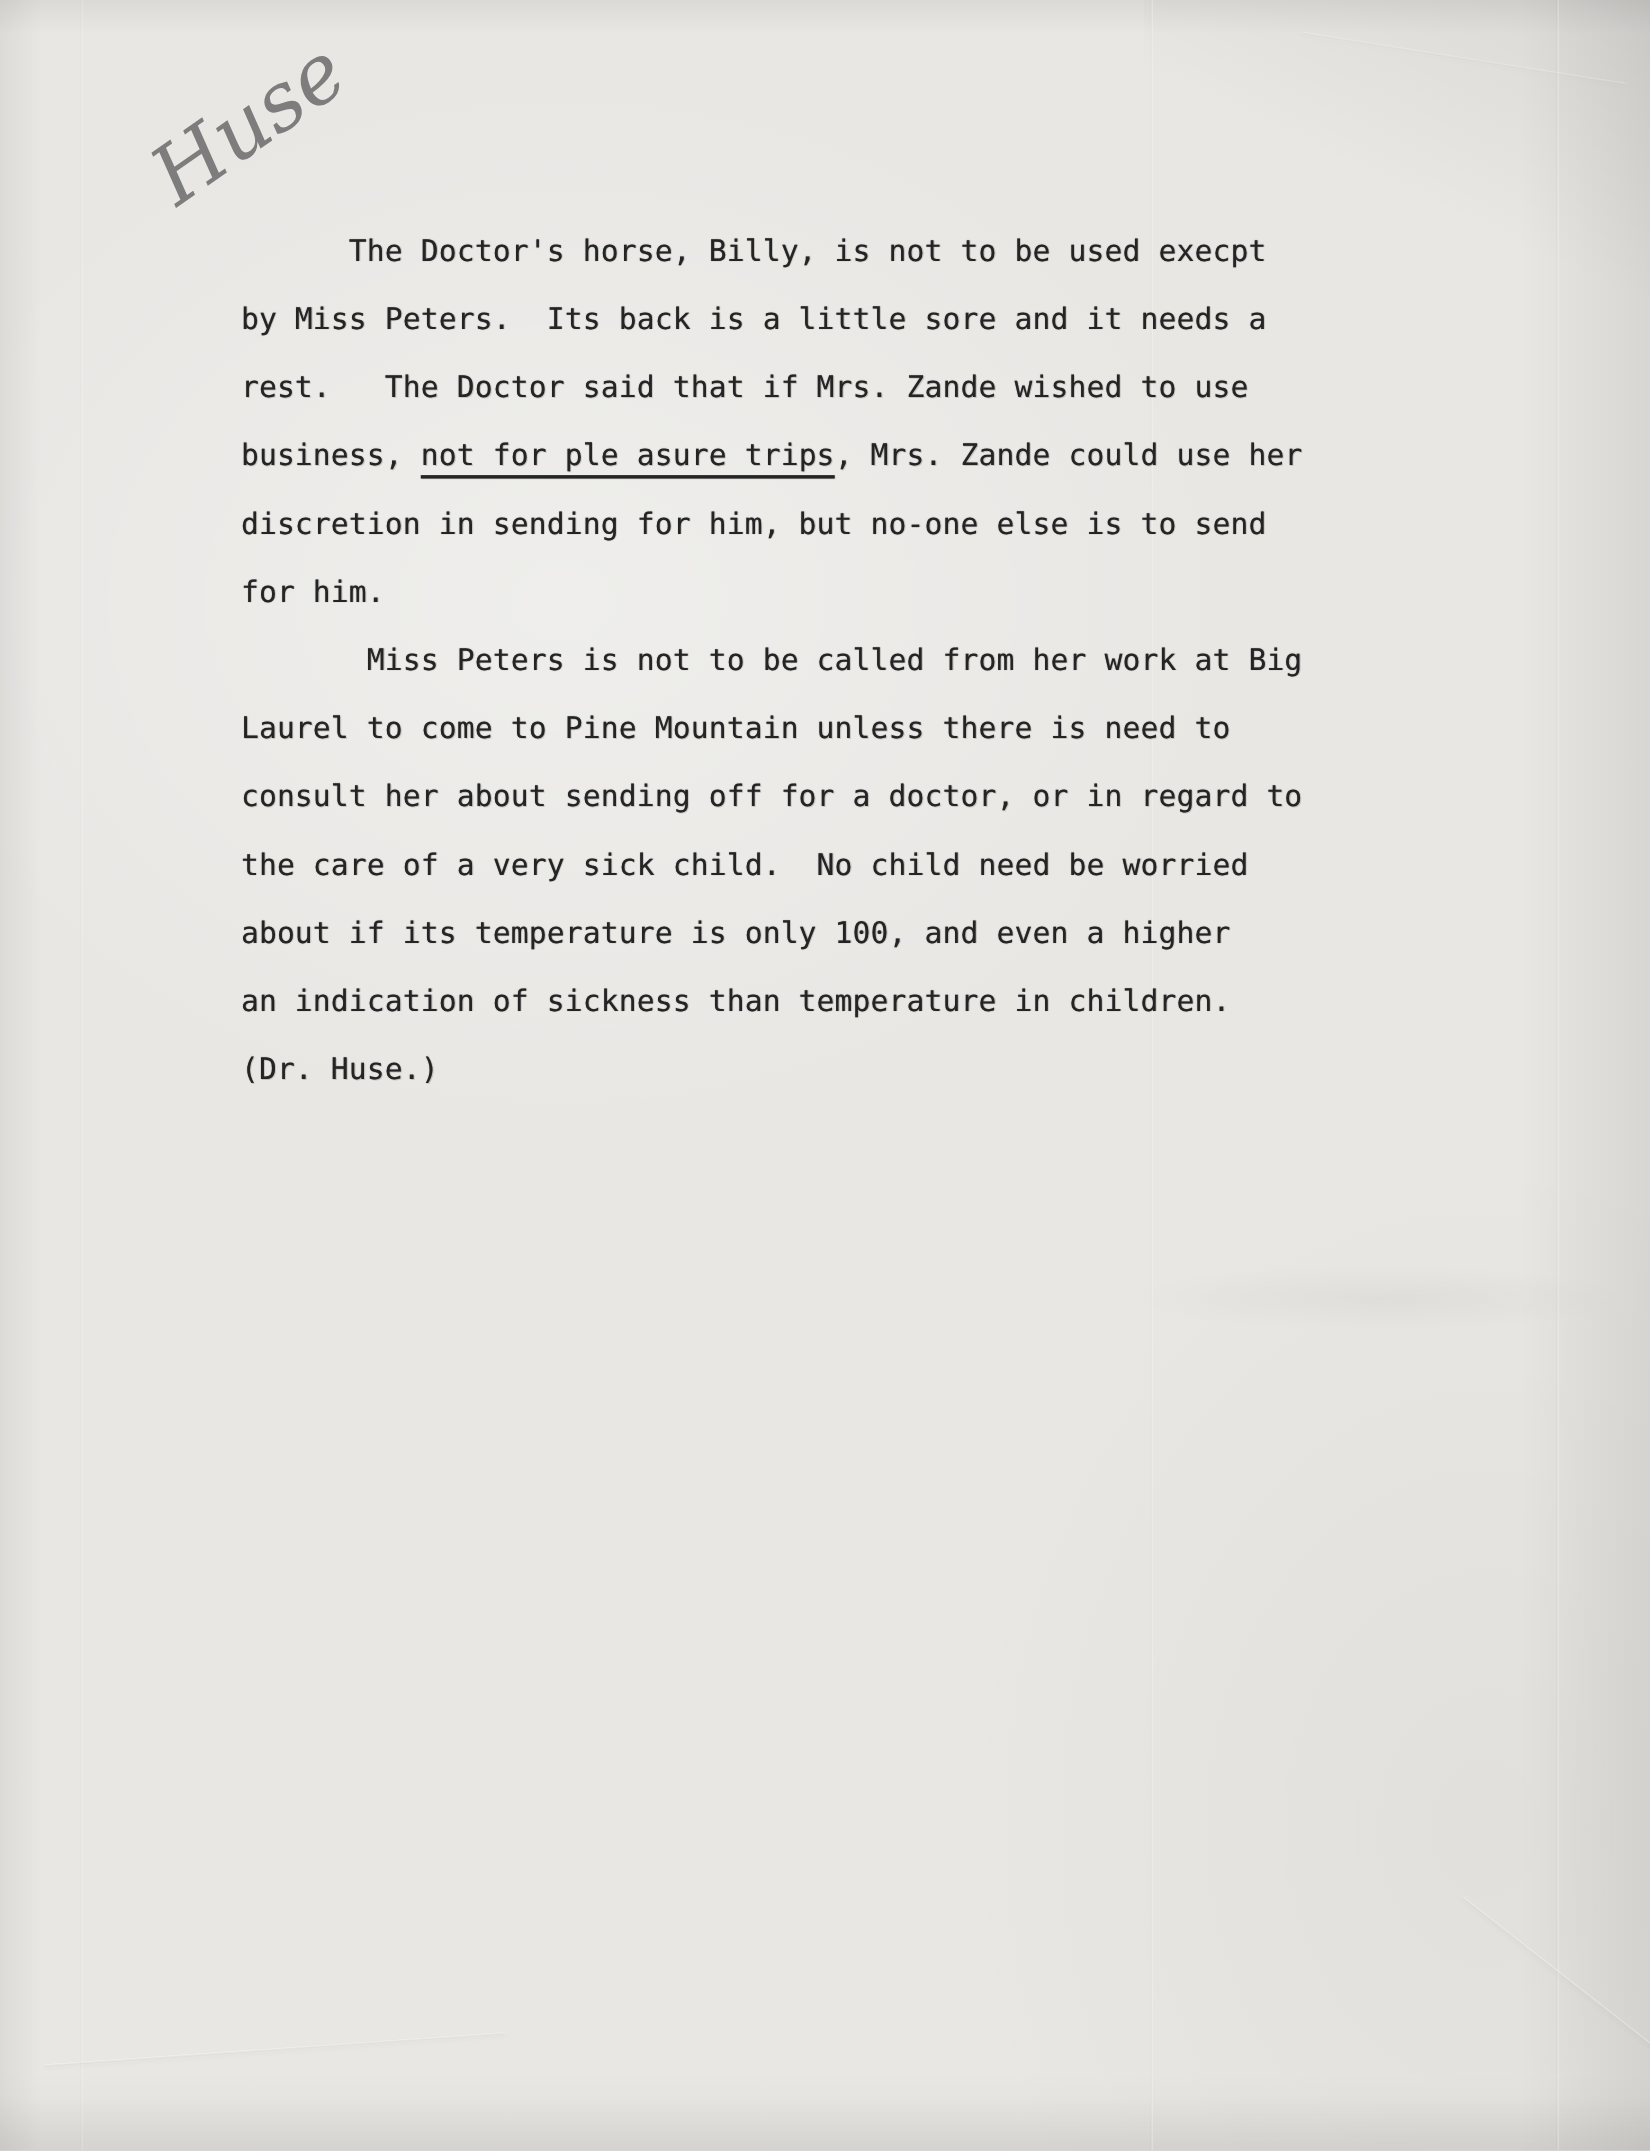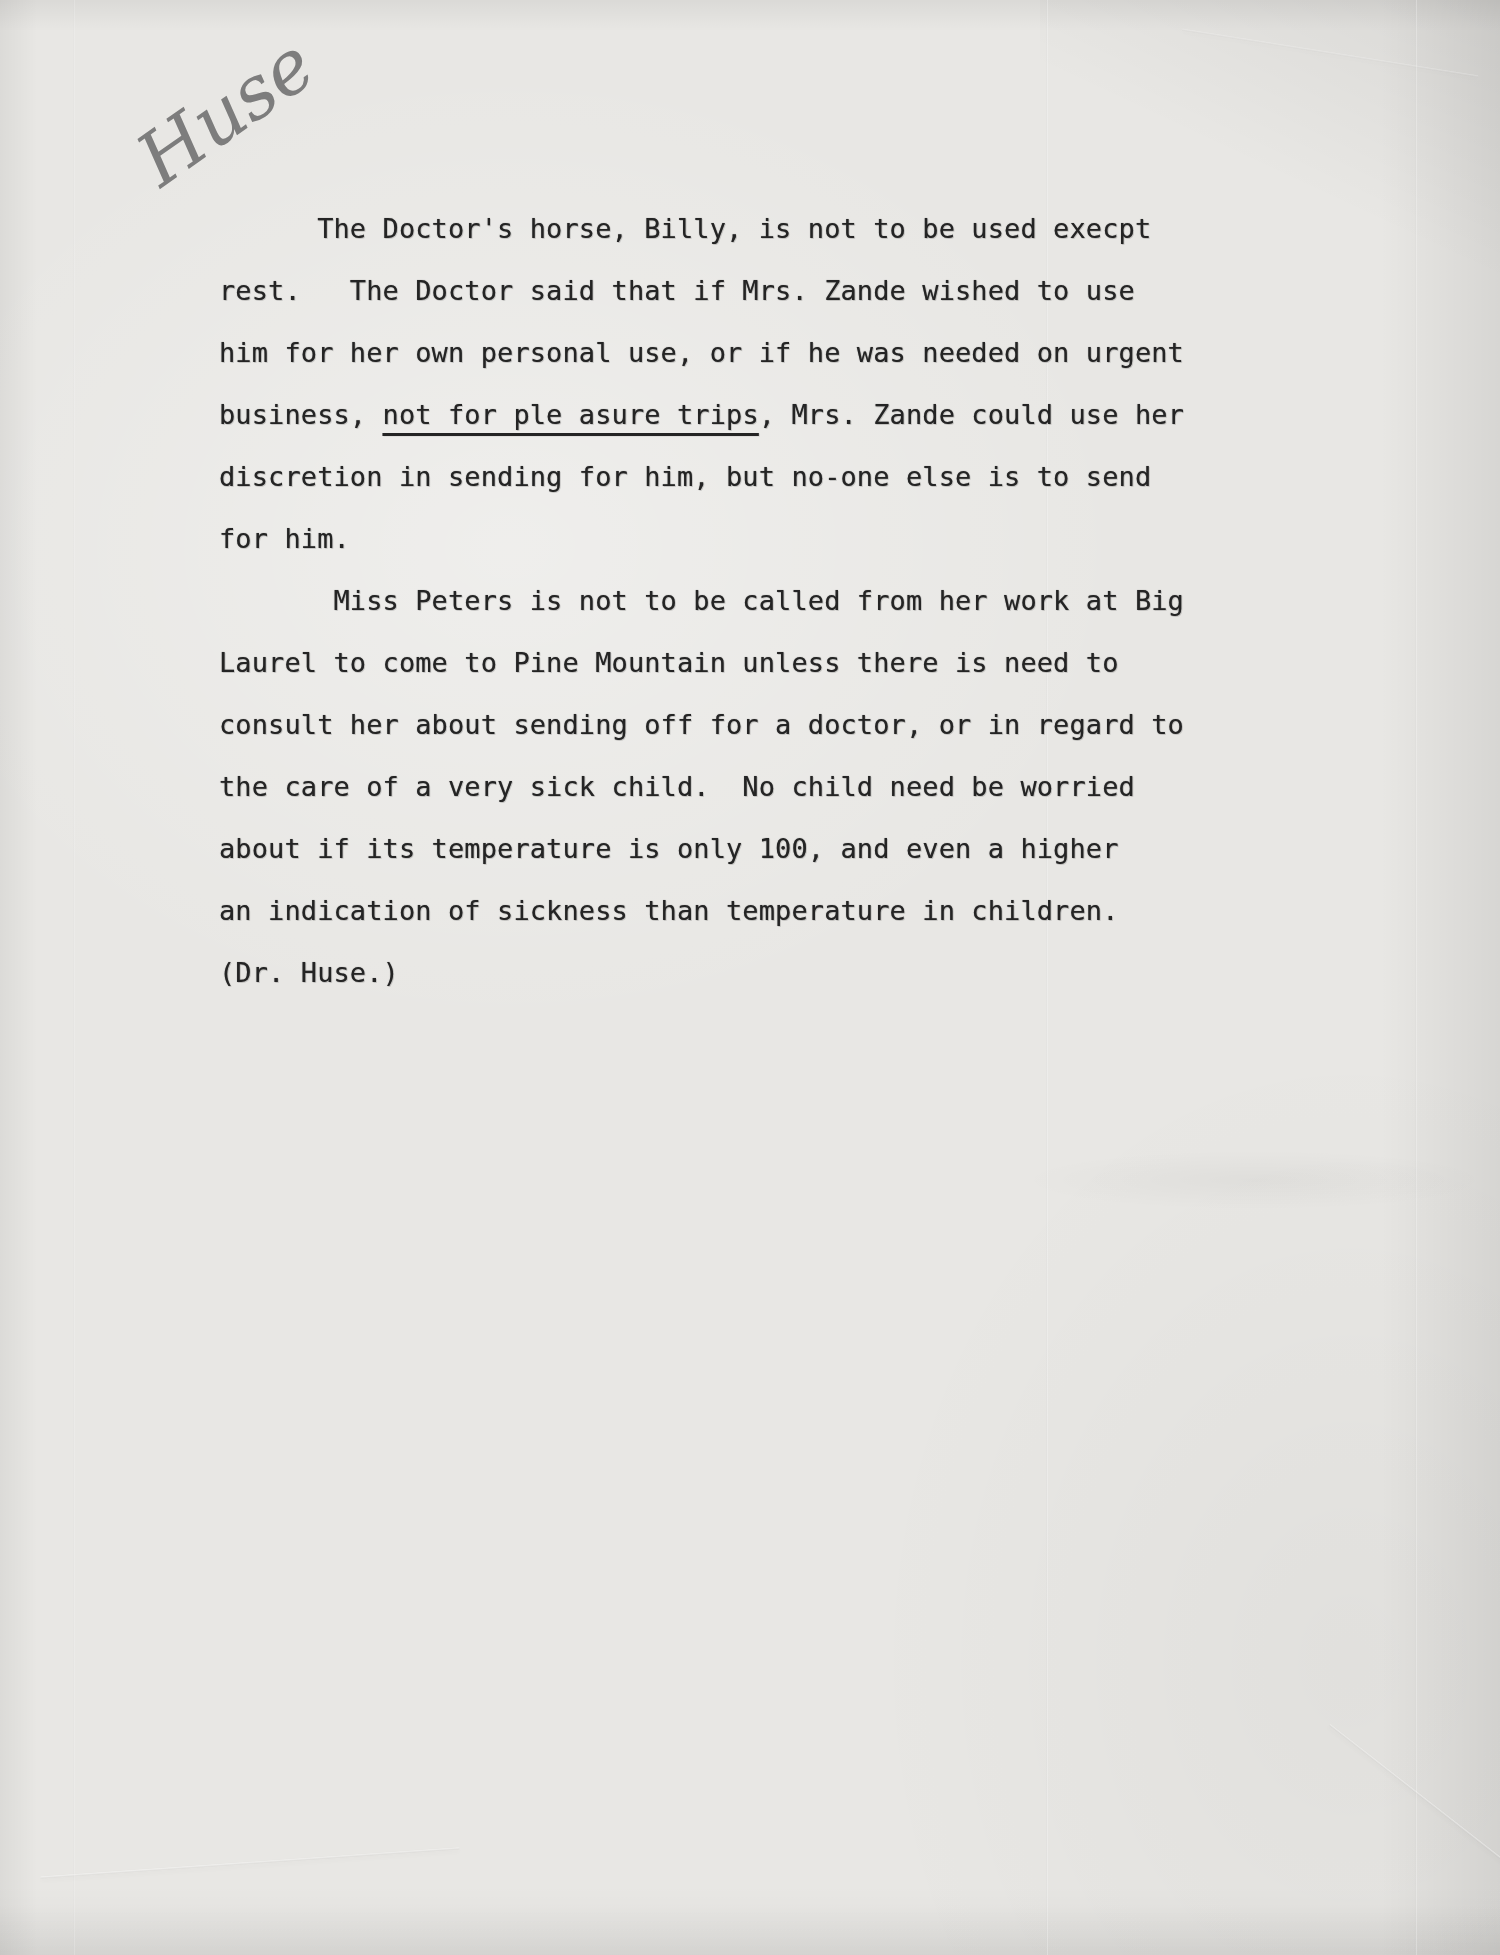--- a/index.html
+++ b/index.html
@@ -88,22 +88,22 @@
   <div class="crease-diag crease-bl"></div>
   <div class="crease-diag crease-br"></div>
   <div class="wrinkle-mid"></div>
 
   <svg class="annotation" viewBox="0 0 290 210" aria-hidden="false">
     <text x="38" y="132" transform="rotate(-35 145 105)">Huse</text>
   </svg>
 
   <div class="typed">
       <div class="line"><span>      The Doctor's horse, Billy, is not to be used execpt</span></div>
+      <div class="line"><span>by Miss Peters.  Its back is a little sore and it needs a</span></div>
       <div class="line"><span>rest.   The Doctor said that if Mrs. Zande wished to use</span></div>
-      <div class="line"><span>him for her own personal use, or if he was needed on urgent</span></div>
       <div class="line"><span>business, </span><span class="u">not for ple asure trips</span><span>, Mrs. Zande could use her</span></div>
       <div class="line"><span>discretion in sending for him, but no-one else is to send</span></div>
       <div class="line"><span>for him.</span></div>
       <div class="line"><span>       Miss Peters is not to be called from her work at Big</span></div>
       <div class="line"><span>Laurel to come to Pine Mountain unless there is need to</span></div>
       <div class="line"><span>consult her about sending off for a doctor, or in regard to</span></div>
       <div class="line"><span>the care of a very sick child.  No child need be worried</span></div>
       <div class="line"><span>about if its temperature is only 100, and even a higher</span></div>
       <div class="line"><span>an indication of sickness than temperature in children.</span></div>
       <div class="line"><span>(Dr. Huse.)</span></div>

